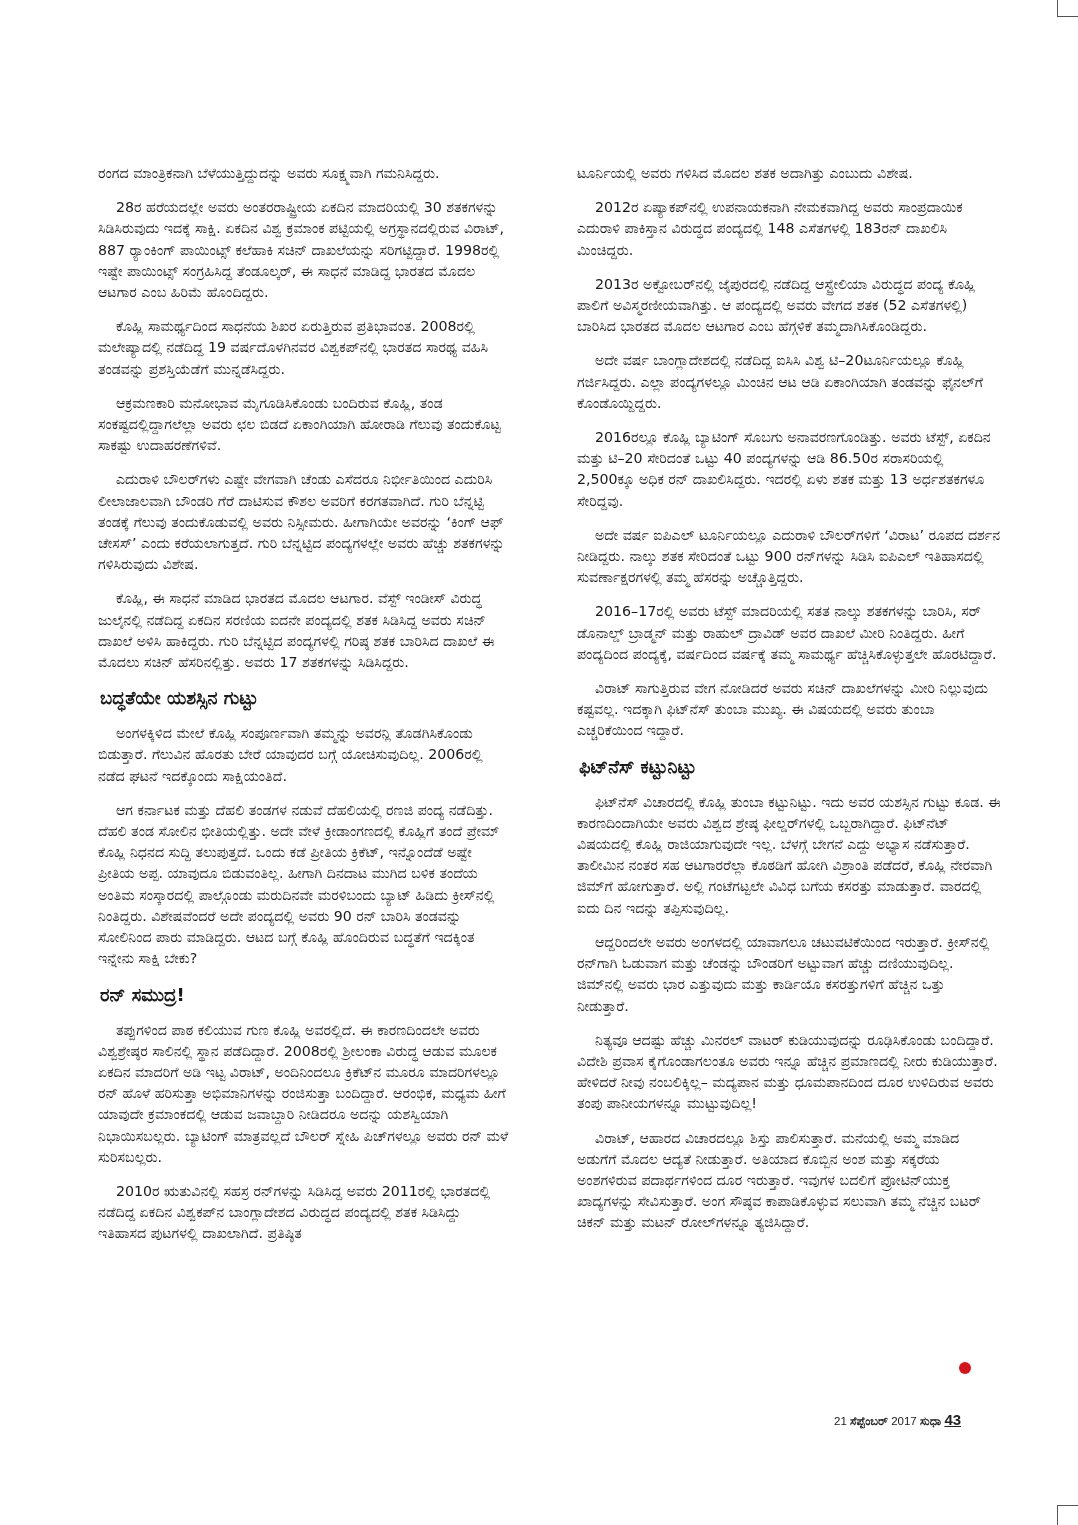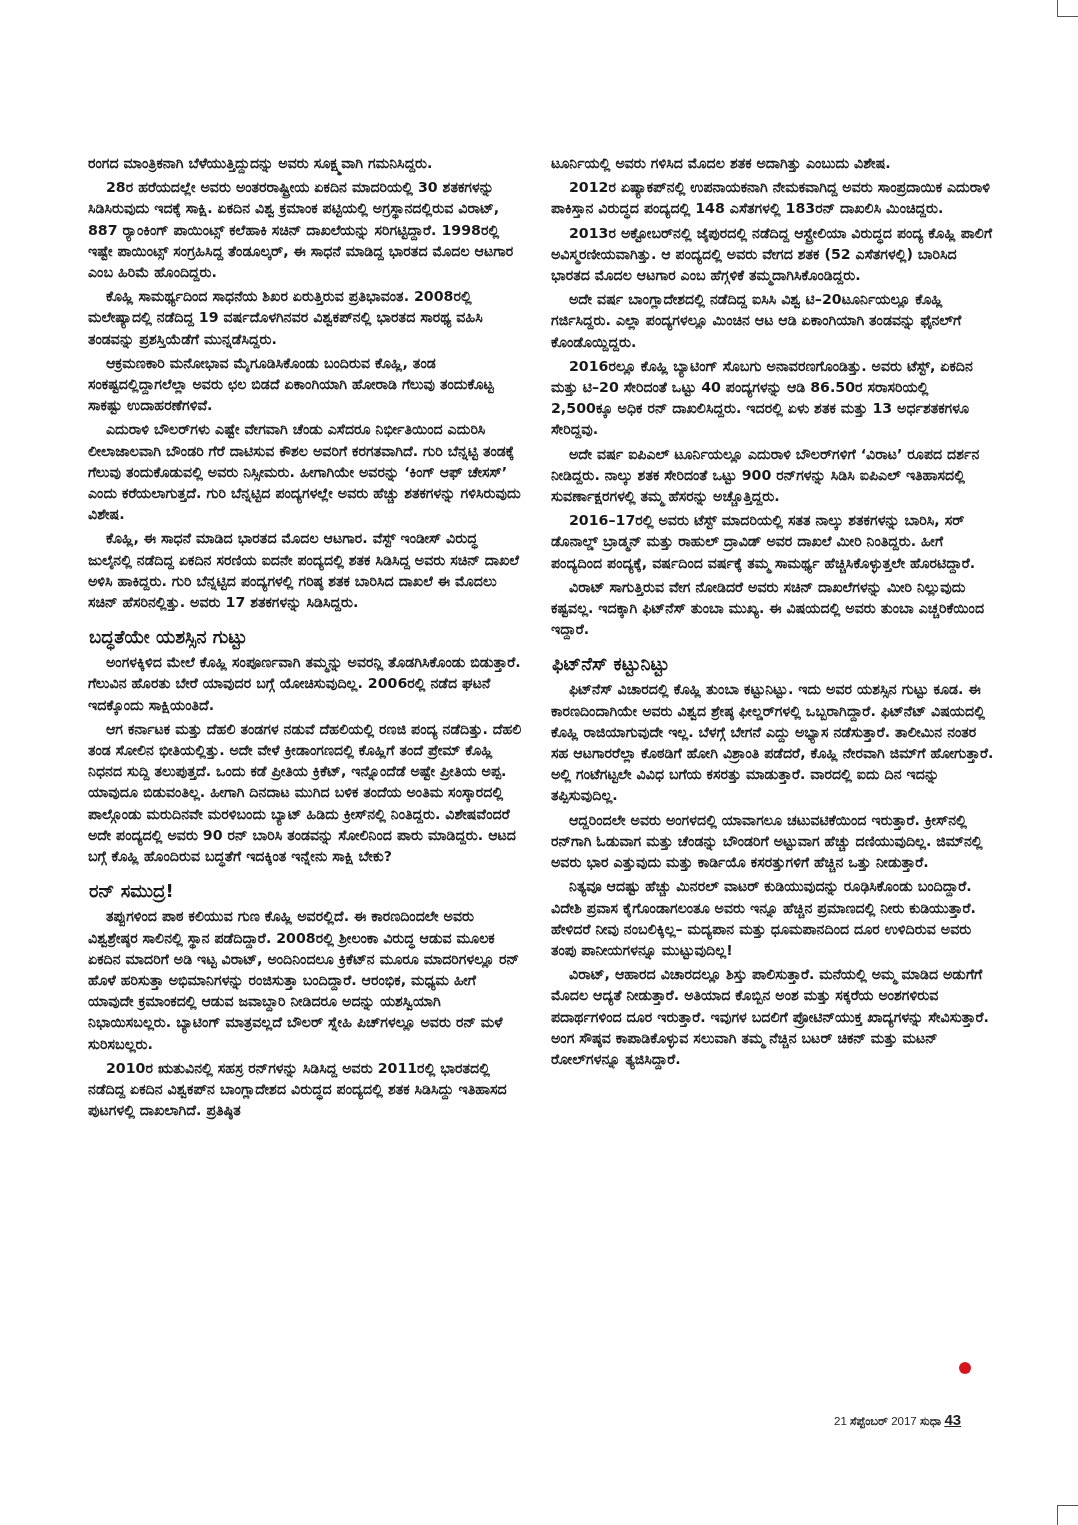--- a/index.html
+++ b/index.html
@@ -4,24 +4,24 @@
 <style>
   html, body { margin: 0; padding: 0; background: #ffffff; }
   body { width: 1078px; height: 1525px; position: relative; overflow: hidden;
          font-family: "DejaVu Sans", "Liberation Sans", sans-serif; color: #1a1a1a; }
   .crop-top { position: absolute; left: 1057px; top: 0; width: 21px; height: 17px;
               border-left: 1.5px solid #555; border-bottom: 1.5px solid #555; box-sizing: border-box; }
   .crop-bottom { position: absolute; left: 1057px; top: 1505px; width: 21px; height: 20px;
                  border-left: 1.5px solid #555; border-top: 1.5px solid #555; box-sizing: border-box; }
   .col { position: absolute; top: 150px; font-size: 14.2px; line-height: 21.2px; text-align: left; }
   .col-left { left: 85px; width: 440px; }
-  .col-right { left: 548px; width: 450px; }
-  .para { margin: 3px; text-indent: 18px; font-weight: bold; }
+  .col-right { left: 564px; width: 450px; }
+  .para { margin: 13px; text-indent: 18px; }
   .para.noindent { text-indent: 0; }
-  .heading { font-weight: bold; font-size: 18px; line-height: 24px; margin: 12px 0 3px 4px; }
+  .heading { font-weight: bold; font-size: 18px; line-height: 24px; margin: 12px 0 3px 15px; }
   .end-dot { position: absolute; left: 959px; top: 1362px; width: 12px; height: 12px;
              border-radius: 50%; background: #d3141a; }
   .footer { position: absolute; left: 834px; top: 1411px; font-size: 11.5px; color: #222;
             font-family: "Liberation Sans", sans-serif; white-space: nowrap; }
   .footer .pub { font-weight: bold; }
   .footer .page { font-weight: bold; font-size: 15px; text-decoration: underline; }
 </style>
 </head>
 <body>
 

